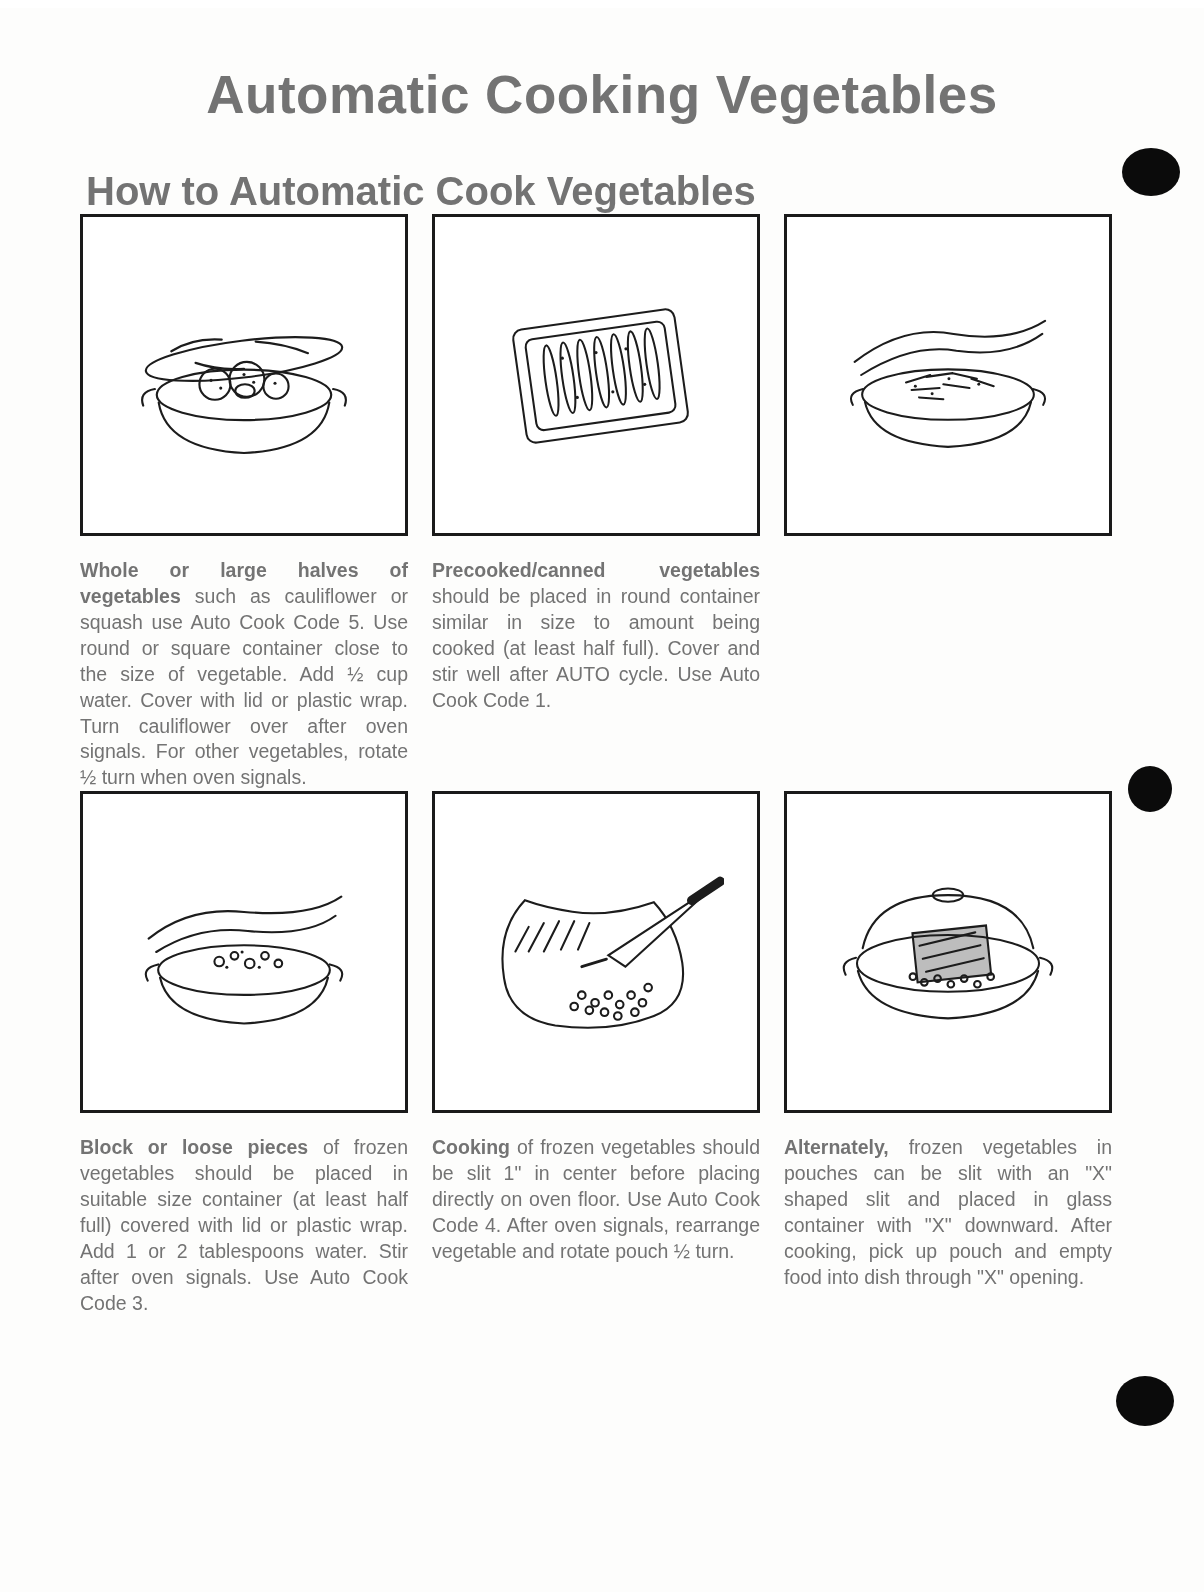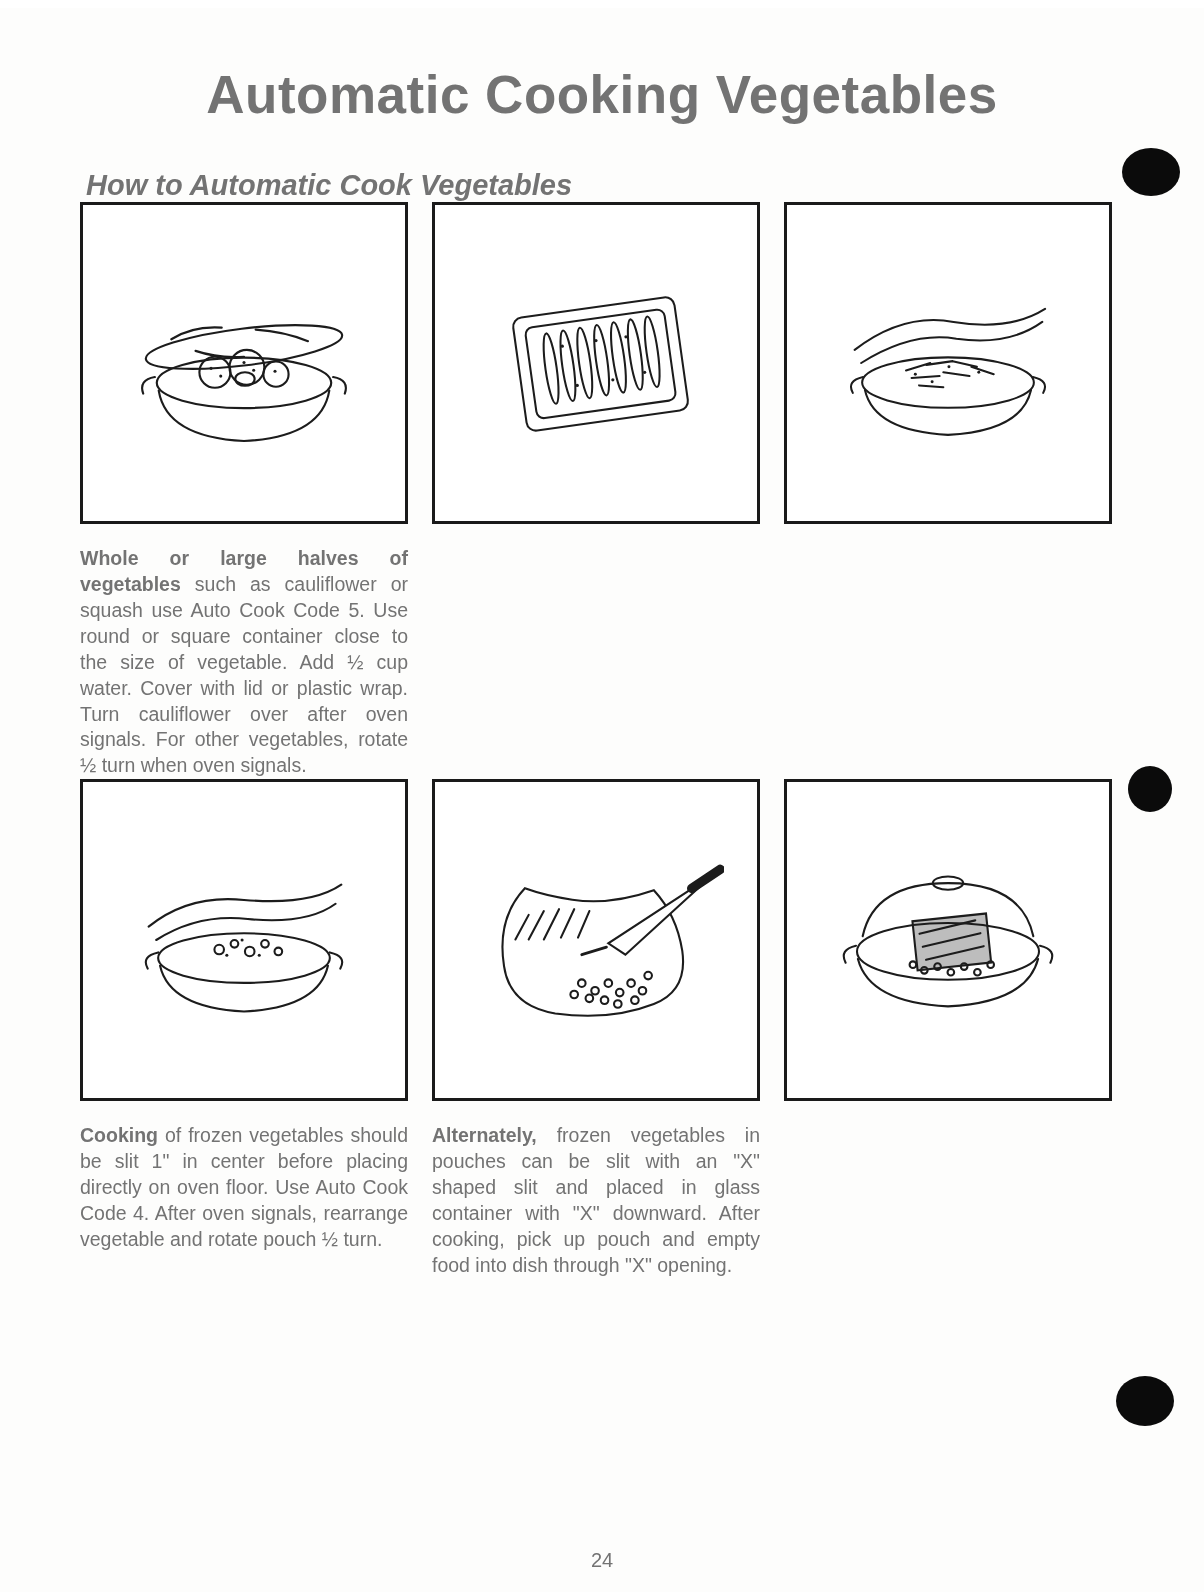--- a/index.html
+++ b/index.html
@@ -17,23 +17,22 @@
   .title {
     margin: 0;
     padding-top: 56px;
     text-align: center;
     font-size: 53px;
     font-weight: bold;
     letter-spacing: 0.5px;
   }
   .subtitle {
     margin: 44px 0 0 86px;
-    font-size: 29px;
+    font-size: 40px;
     font-weight: bold;
-    font-style: italic;
   }
   .section-heading {
     margin: 34px 0 14px 86px;
     font-size: 25px;
     font-weight: bold;
   }
   .section-heading.frozen { margin-top: 56px; }
   .grid {
     margin-left: 80px;
     width: 1032px;
@@ -142,20 +141,21 @@
           <circle class="fillspeck" cx="118" cy="130" r="1.6"></circle>
           <ellipse cx="135" cy="131" rx="92" ry="27"></ellipse>
           <path d="M46 139 q10 44 89 48 q79 -4 89 -48"></path>
           <path d="M44 125 q-18 4 -11 17 M226 125 q18 4 11 17"></path>
         </svg>
       </figure>
     </div>
 
     <div class="grid texts">
       <p><b>Whole or large halves of vegetables</b> <span>such as cauliflower or squash use Auto Cook Code 5. Use round or square container close to the size of vegetable. Add ½ cup water. Cover with lid or plastic wrap. Turn cauliflower over after oven signals. For other vegetables, rotate ½ turn when oven signals.</span></p>
+      <p><b>Precooked/canned vegetables</b> <span>should be placed in round container similar in size to amount being cooked (at least half full). Cover and stir well after AUTO cycle. Use Auto Cook Code 1.</span></p>
     </div>
   </section>
 
   <section>
 
     <div class="grid">
       <figure class="illus-box">
         <svg class="illus" width="248" height="212" viewBox="0 0 260 220">
           <path d="M30 96 q42 -34 100 -28 q70 6 102 -16"></path>
           <path d="M38 110 q44 -28 96 -22 q62 6 92 -16"></path>
@@ -209,19 +209,19 @@
             <circle cx="166" cy="144" r="3.5"></circle>
           <circle cx="180" cy="136" r="3.5"></circle>
           <ellipse cx="135" cy="122" rx="96" ry="30"></ellipse>
           <path d="M40 130 q12 46 95 50 q83 -4 95 -50"></path>
           <path d="M38 116 q-18 4 -11 18 M232 116 q18 4 11 18"></path>
         </svg>
       </figure>
     </div>
 
     <div class="grid texts">
+      <p><b>Block or loose pieces</b> <span>of frozen vegetables should be placed in suitable size container (at least half full) covered with lid or plastic wrap. Add 1 or 2 tablespoons water. Stir after oven signals. Use Auto Cook Code 3.</span></p>
       <p><b>Cooking</b> <span>of frozen vegetables should be slit 1" in center before placing directly on oven floor. Use Auto Cook Code 4. After oven signals, rearrange vegetable and rotate pouch ½ turn.</span></p>
       <p><b>Alternately,</b> <span>frozen vegetables in pouches can be slit with an "X" shaped slit and placed in glass container with "X" downward. After cooking, pick up pouch and empty food into dish through "X" opening.</span></p>
     </div>
   </section>
 
-  <div class="page-number">24</div>
 </div>
 
 </body></html>

